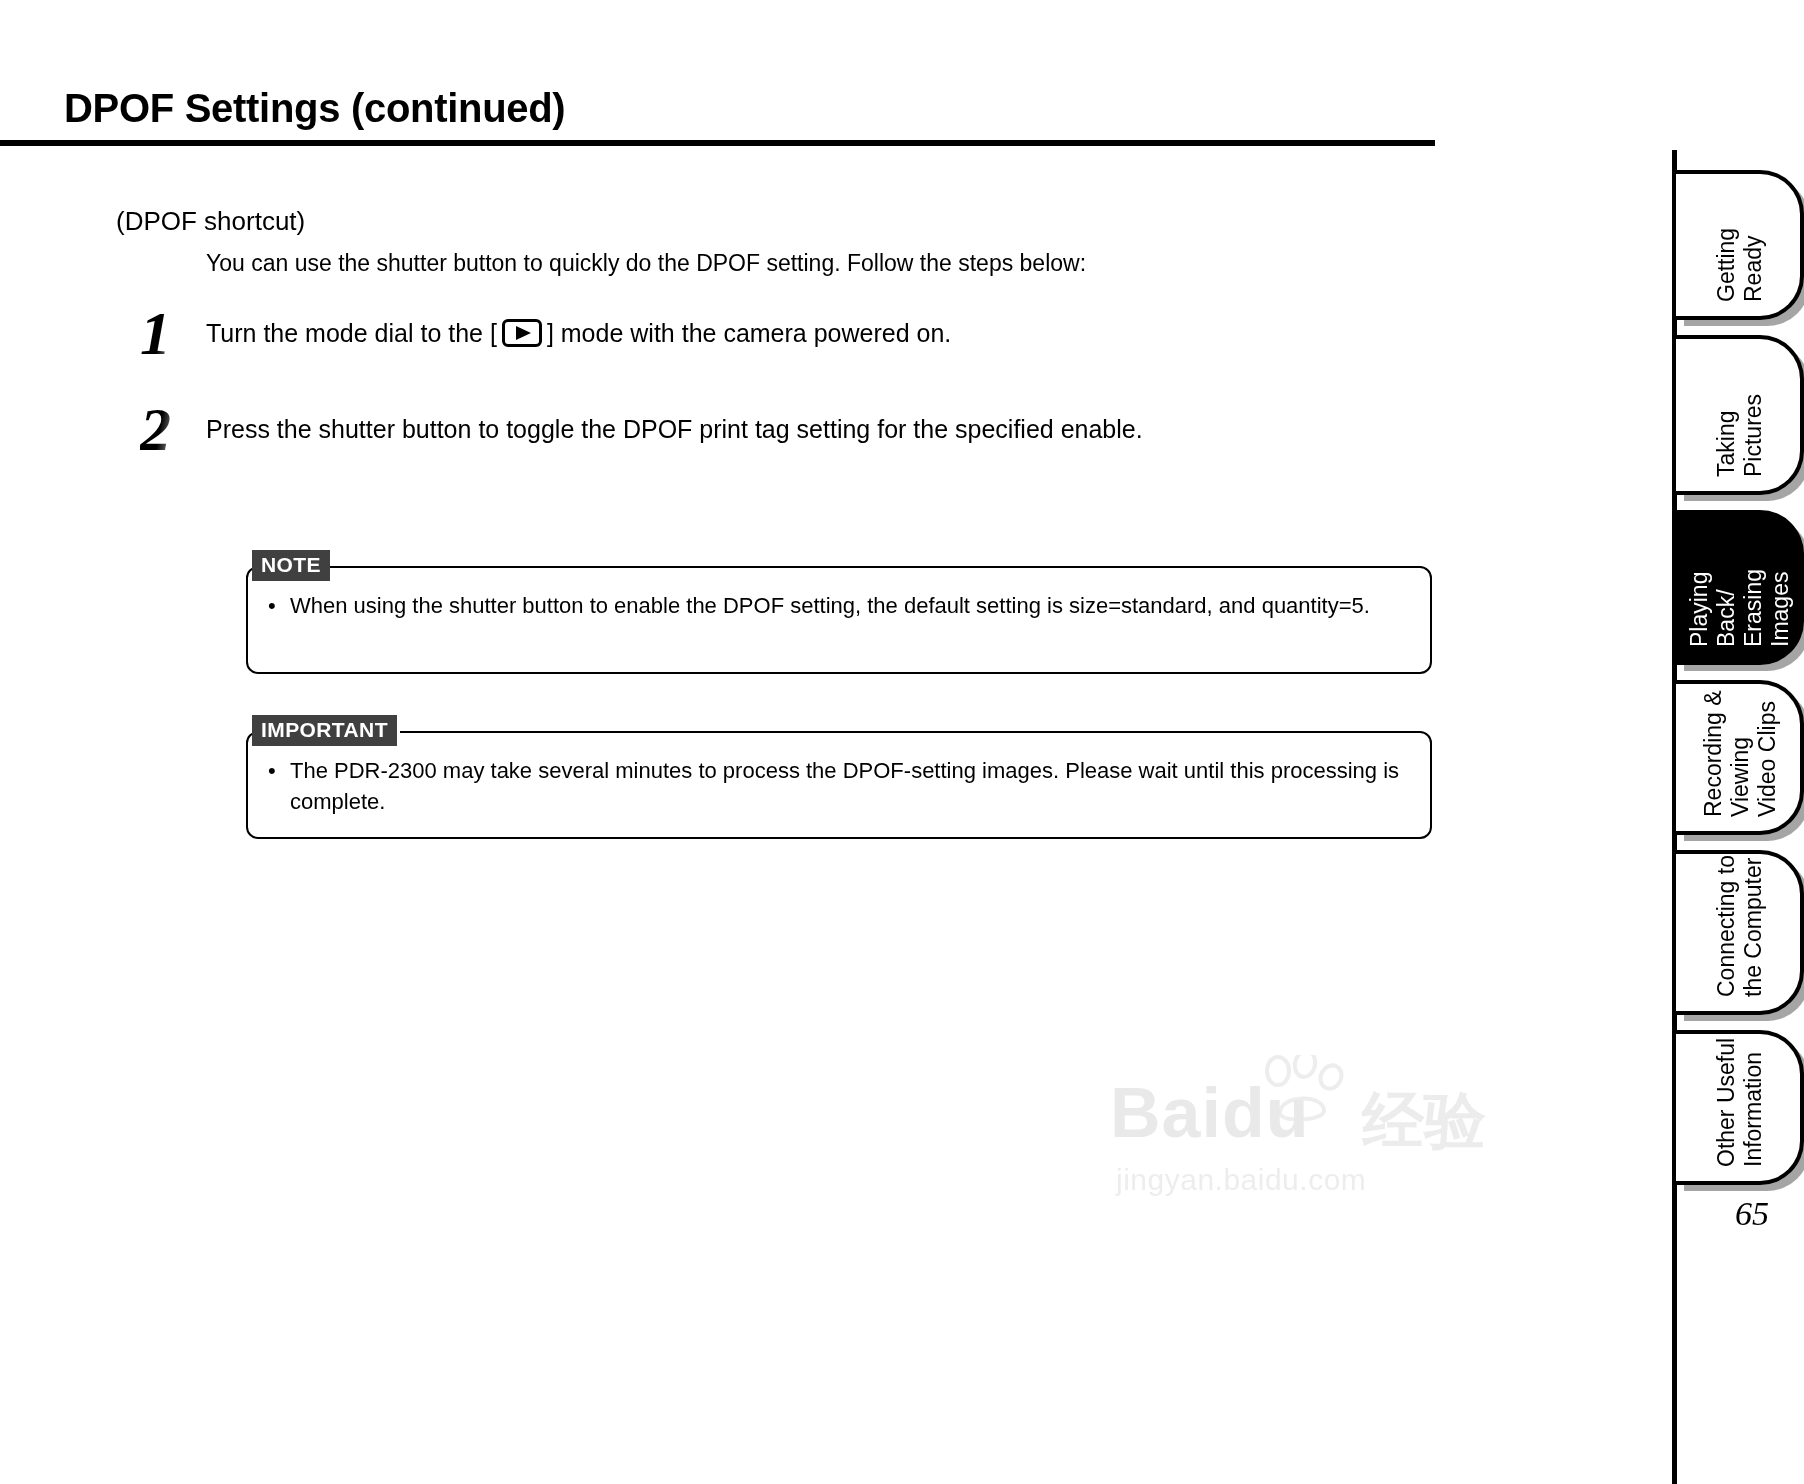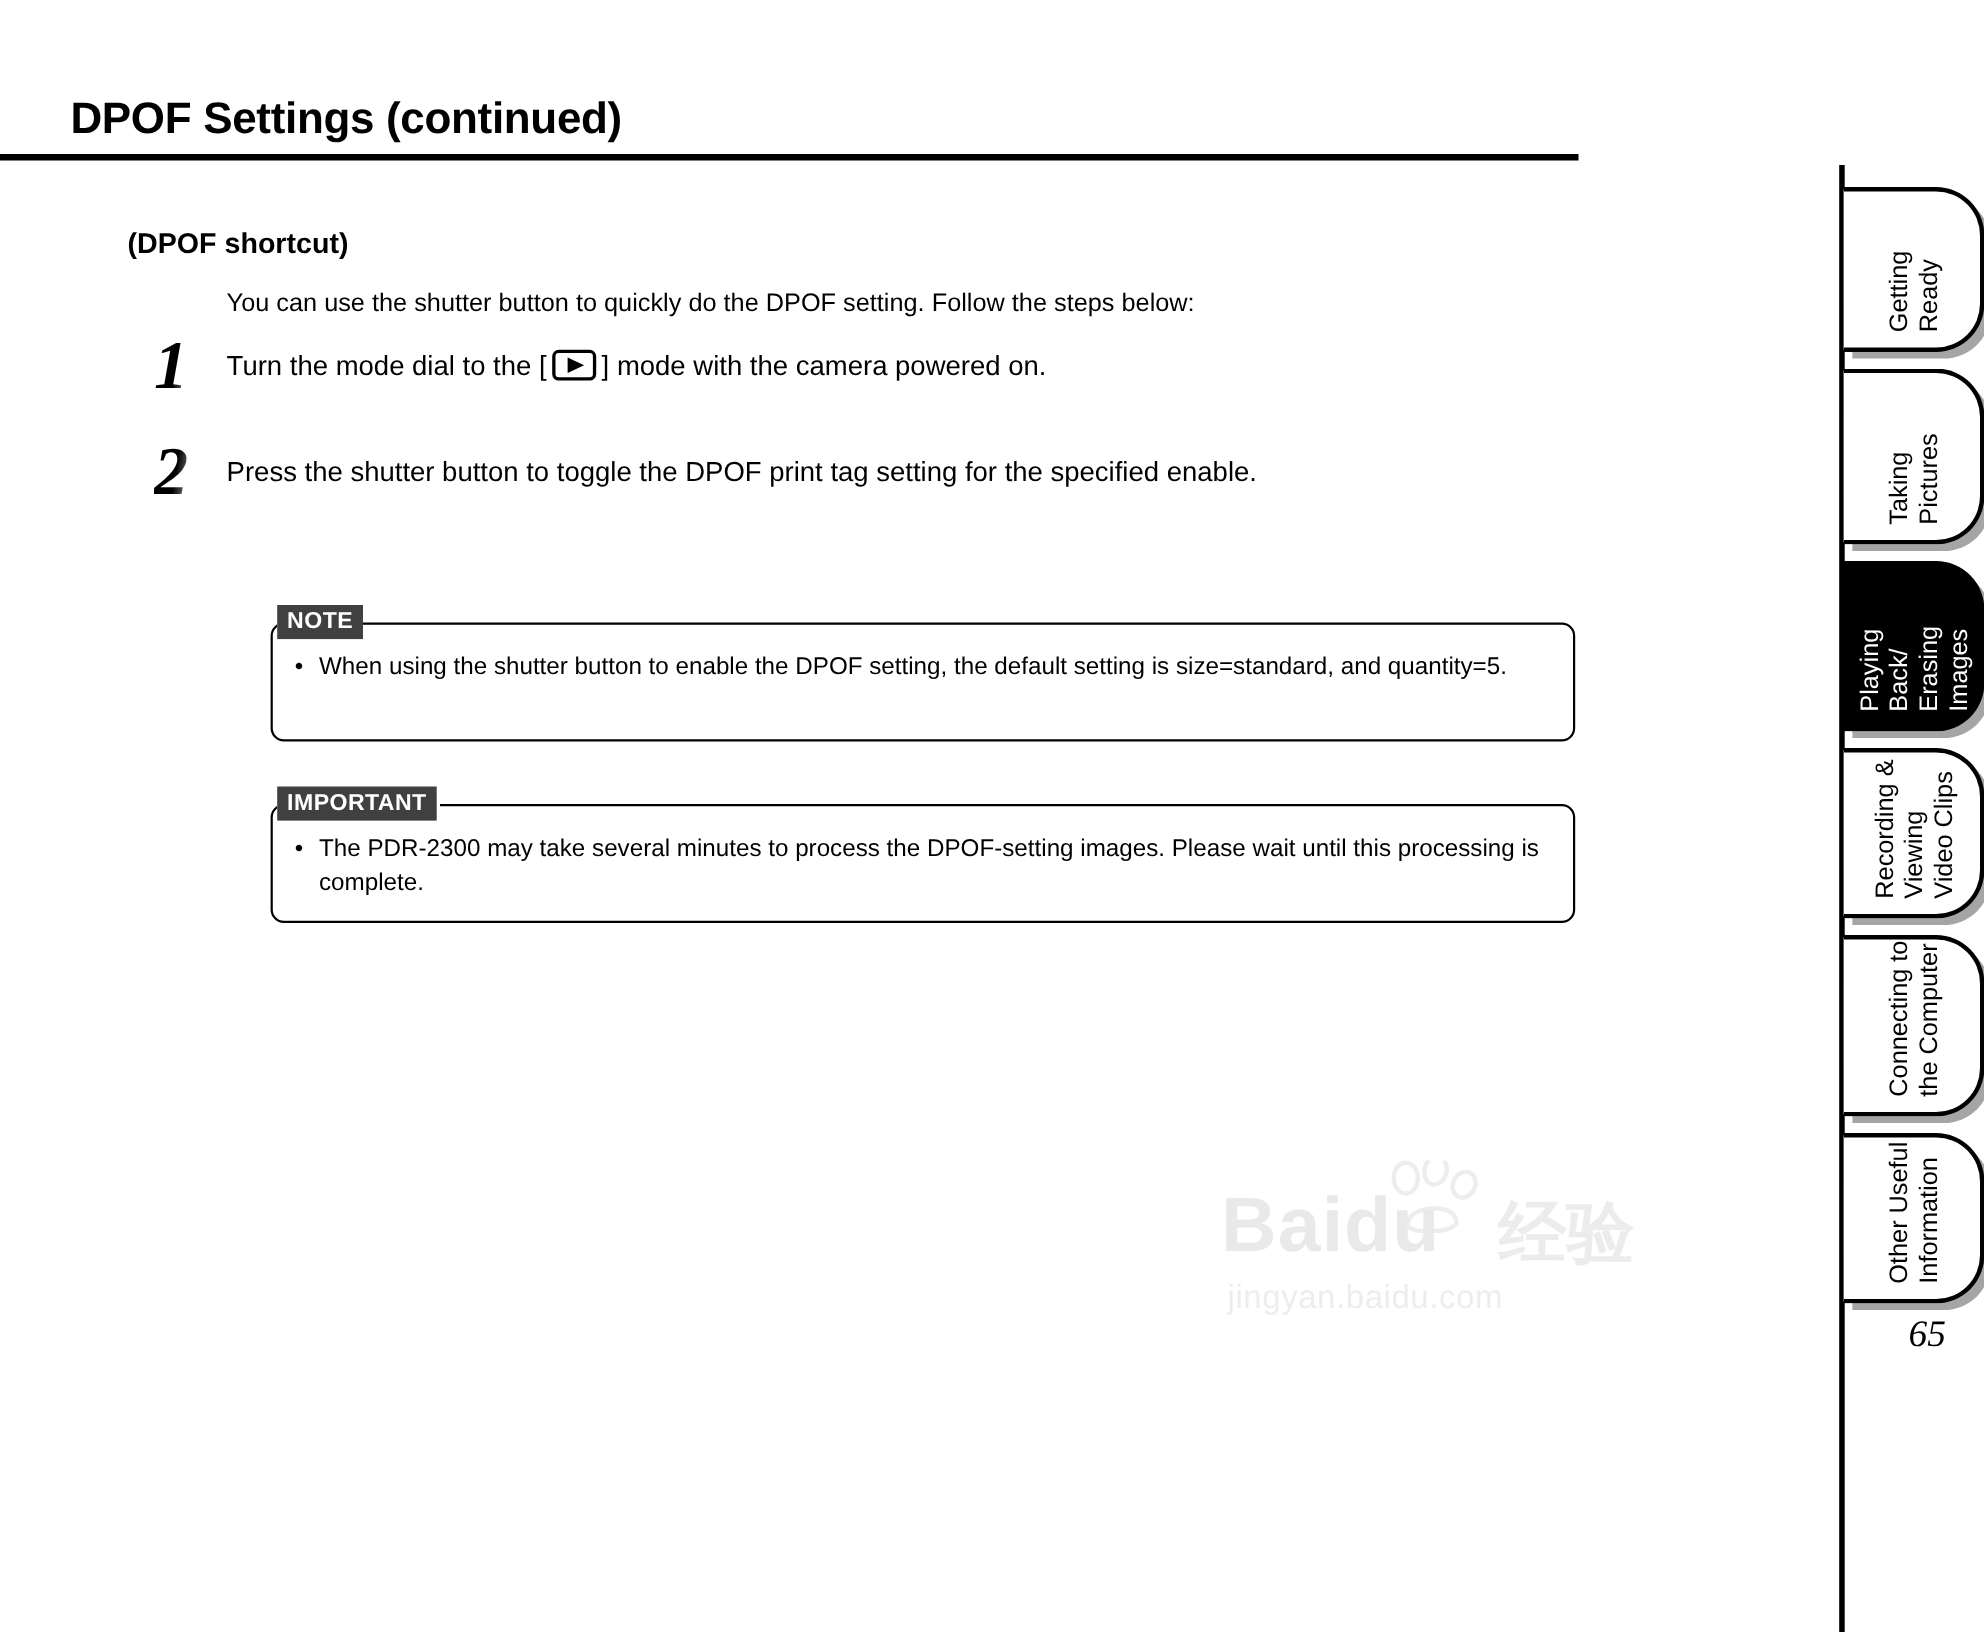--- a/index.html
+++ b/index.html
@@ -69,30 +69,29 @@
     top: 150px;
     width: 1450px;
     height: 1334px;
   }
 
   .section-head {
     position: absolute;
     left: 116px;
     top: 56px;
     font-size: 26px;
-    font-weight: bold;
+    font-weight: normal;
     white-space: nowrap;
   }
   .intro-text {
     position: absolute;
     left: 206px;
     top: 100px;
     font-size: 23px;
     white-space: nowrap;
-    margin-top: 12px;
   }
 
   
   .step {
     position: absolute;
     left: 140px;
   }
   .step-num {
     position: absolute;
     left: 0;

